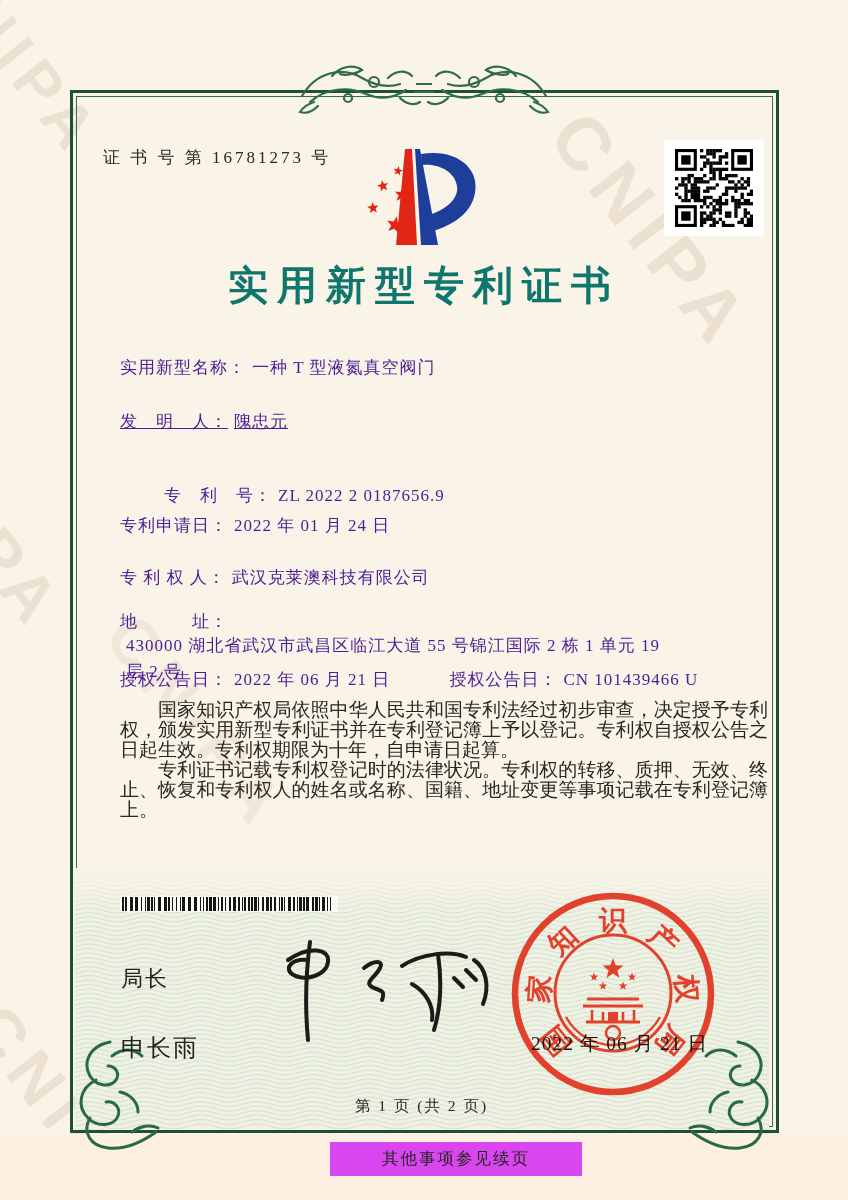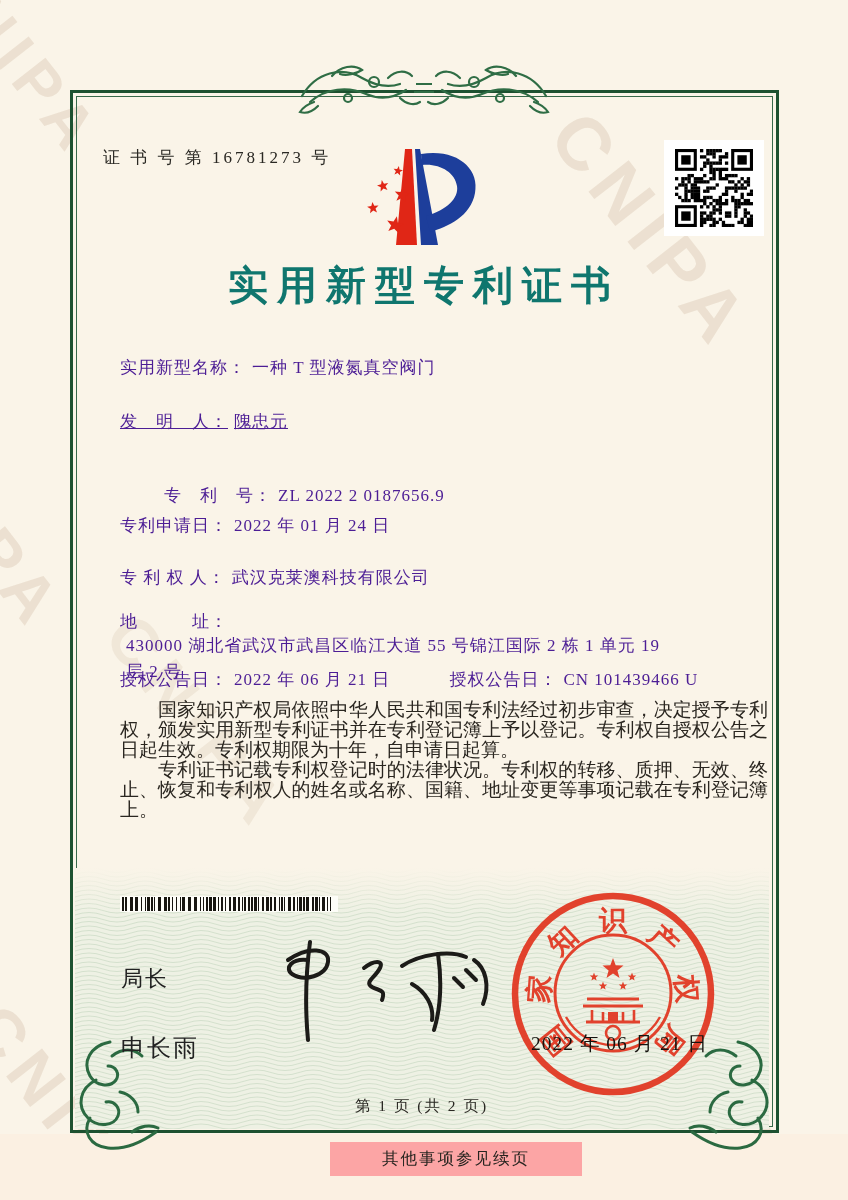--- a/index.html
+++ b/index.html
@@ -42,21 +42,21 @@
              color:#222;letter-spacing:2px;}
   #sig-name{left:121px;top:1000px;font-size:24px;font-family:"Liberation Sans","DejaVu Sans",sans-serif;
             color:#222;letter-spacing:2px;margin-top:32px;}
   #signature-svg{left:252px;top:928px;}
   
   #seal{left:508px;top:889px;width:210px;height:210px;opacity:.9;}
   #seal-date{left:531px;top:1030px;font-size:19.5px;letter-spacing:1px;color:#14120e;
              white-space:nowrap;z-index:4;}
   #page-no{left:70px;top:1096px;width:703px;text-align:center;font-size:15.5px;
            letter-spacing:2px;color:#2a2823;}
-  #note-box{left:330px;top:1142px;width:252px;height:34px;background:#fca5a5;
+  #note-box{left:330px;top:1142px;width:252px;height:34px;background:#d946ef;
             display:flex;align-items:center;justify-content:center;}
   #note-box span{font-size:16.5px;letter-spacing:2px;color:#26241f;}
 </style>
 </head>
 <body>
 
 <div id="page">
 
   <div class="wm" style="left:-30px;top:-62px;font-size:62px;">CNIPA</div>
   <div class="wm" style="left:600px;top:96px;font-size:74px;">CNIPA</div>

